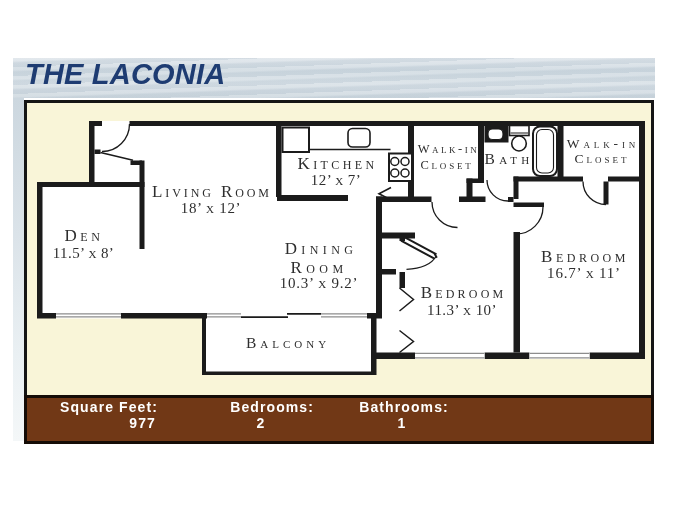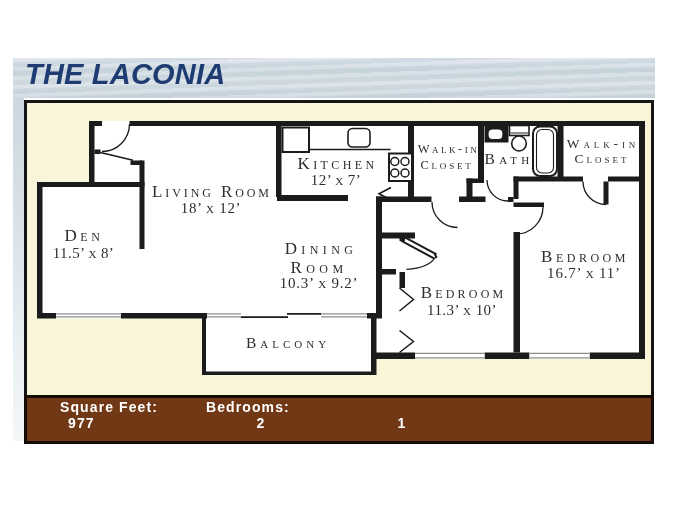--- a/index.html
+++ b/index.html
@@ -235,21 +235,22 @@
     <text letter-spacing="0.8" x="584" y="277.5" font-size="15">16.7’ x 11’</text>
 
     <text x="288" y="348" font-size="15.5" letter-spacing="4">Balcony</text>
   </g>
 </svg>
 
 <div class="abs" style="left:24px;top:395px;width:624px;height:43px;border:3px solid #150c07;background:#713816;color:#ffffff;font-weight:bold;font-size:14px;letter-spacing:1.1px;">
 
   <div class="abs" style="left:33px;top:1px;width:108px;text-align:left;">Square Feet:</div>
 
-  <div class="abs" style="left:41px;top:16.5px;width:88px;text-align:left;">977</div>
-
-  <div class="abs" style="left:179px;top:1px;width:108px;text-align:left;">Bedrooms:</div>
+  <div class="abs" style="left:41px;top:16.5px;width:88px;text-align:right;">977</div>
+
+  <div class="abs" style="left:179px;top:1px;width:108px;text-align:right;">Bedrooms:</div>
 
   <div class="abs" style="left:180px;top:17px;width:108px;text-align:center;">2</div>
 
+  <div class="abs" style="left:323px;top:1px;width:108px;text-align:center;">Bathrooms:</div>
 
   <div class="abs" style="left:323px;top:16.5px;width:104px;text-align:center;">1</div>
 </div>
 
 </body></html>

